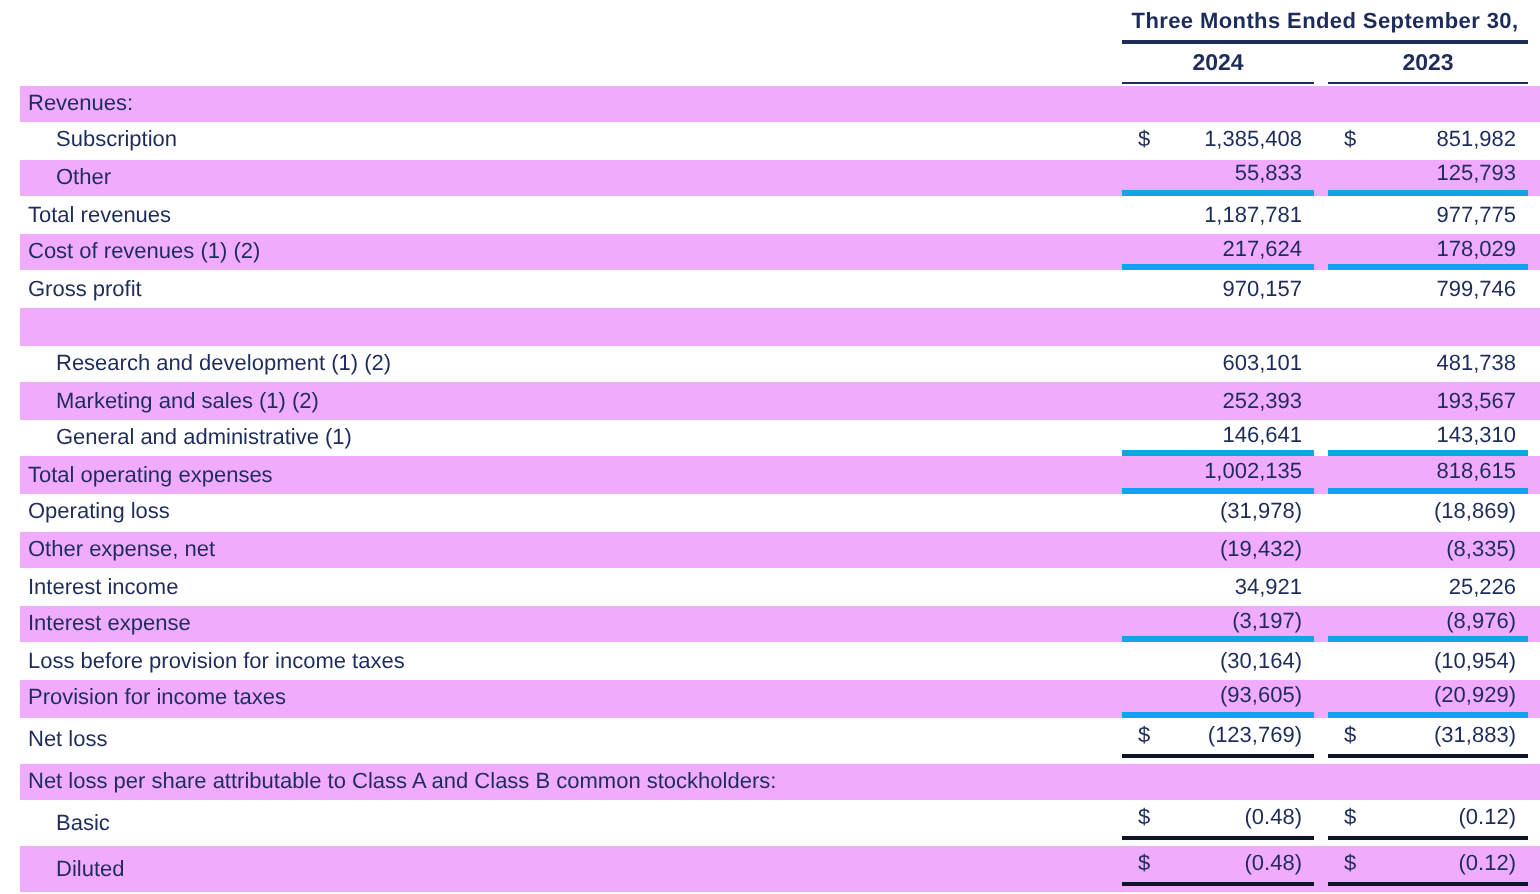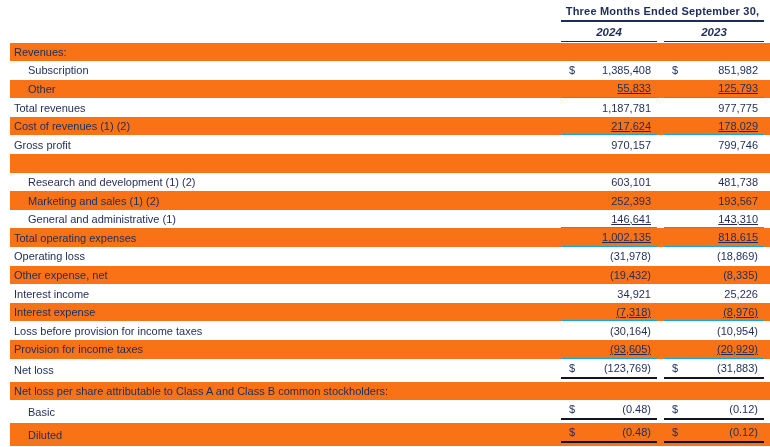--- a/index.html
+++ b/index.html
@@ -12,45 +12,45 @@
   }
   .page { width: 770px; height: 429px; }
 
   
   .header { margin-left: 561px; width: 203px; padding-top: 4px; }
   .period-title {
     font-weight: bold; font-size: 11px; line-height: 14px;
     letter-spacing: 0.2px; text-align: center; white-space: nowrap;
     padding-bottom: 2px; border-bottom: 2px solid #1d2c5a;
   }
-  .years { display: flex; font-style: italic; }
+  .years { display: flex; }
   .year {
     font-weight: bold; font-size: 11.5px; line-height: 13px;
     text-align: center; padding: 4px 0 2px;
     border-bottom: 1.5px solid #1d2c5a;
   }
   .year1 { width: 96px; }
   .ygap { width: 7px; }
   .year2 { width: 100px; }
 
   
   .tbl { margin-left: 10px; width: 760px; margin-top: 0.5px; }
   .row { display: flex; align-items: center; height: 18.6px; font-size: 11px; }
-  .row.blue { background: #f97316; }
+  .row.blue { background: #f0abfc; }
   .row.tall { height: 23px; }
   .row .label { flex: 1; padding-left: 4px; white-space: nowrap; }
   .row.indent .label { padding-left: 18px; }
   .col {
     display: flex; justify-content: space-between; align-items: center;
     align-self: stretch;
   }
   .col1 { width: 96px; padding: 0 6px 0 8px; }
   .col2 { width: 100px; margin-left: 7px; margin-right: 6px; padding: 0 6px 0 8px; }
   .val { text-align: right; }
-  .rule-thin .col  { border-bottom: 1px solid #0ea5e9; text-decoration: underline; }
+  .rule-thin .col  { border-bottom: 3px solid #0ea5e9; }
   .rule-thick .col { border-bottom: 2px solid #0c1528; margin-bottom: 3px; }
 </style>
 </head>
 <body>
 
 <div class="page">
   <div class="header">
     <div class="period-title">Three Months Ended September 30,</div>
     <div class="years">
       <div class="year year1">2024</div>
@@ -209,21 +209,21 @@
     </div>
     <div class="col col2">
       <span class="dollar"></span>
       <span class="val">25,226</span>
     </div>
   </div>
       <div class="row blue rule-thin">
     <div class="label">Interest expense</div>
     <div class="col col1">
       <span class="dollar"></span>
-      <span class="val">(7,318)</span>
+      <span class="val">(3,197)</span>
     </div>
     <div class="col col2">
       <span class="dollar"></span>
       <span class="val">(8,976)</span>
     </div>
   </div>
       <div class="row white">
     <div class="label">Loss before provision for income taxes</div>
     <div class="col col1">
       <span class="dollar"></span>

